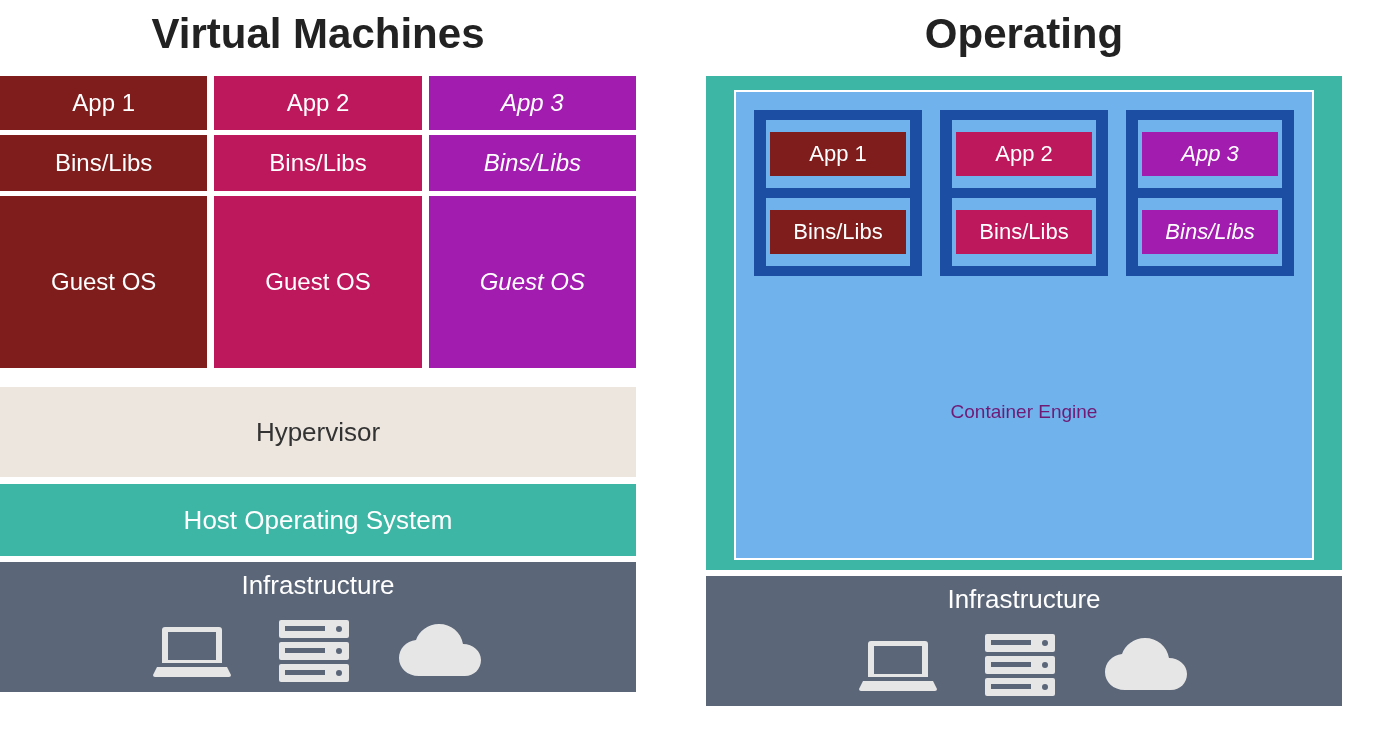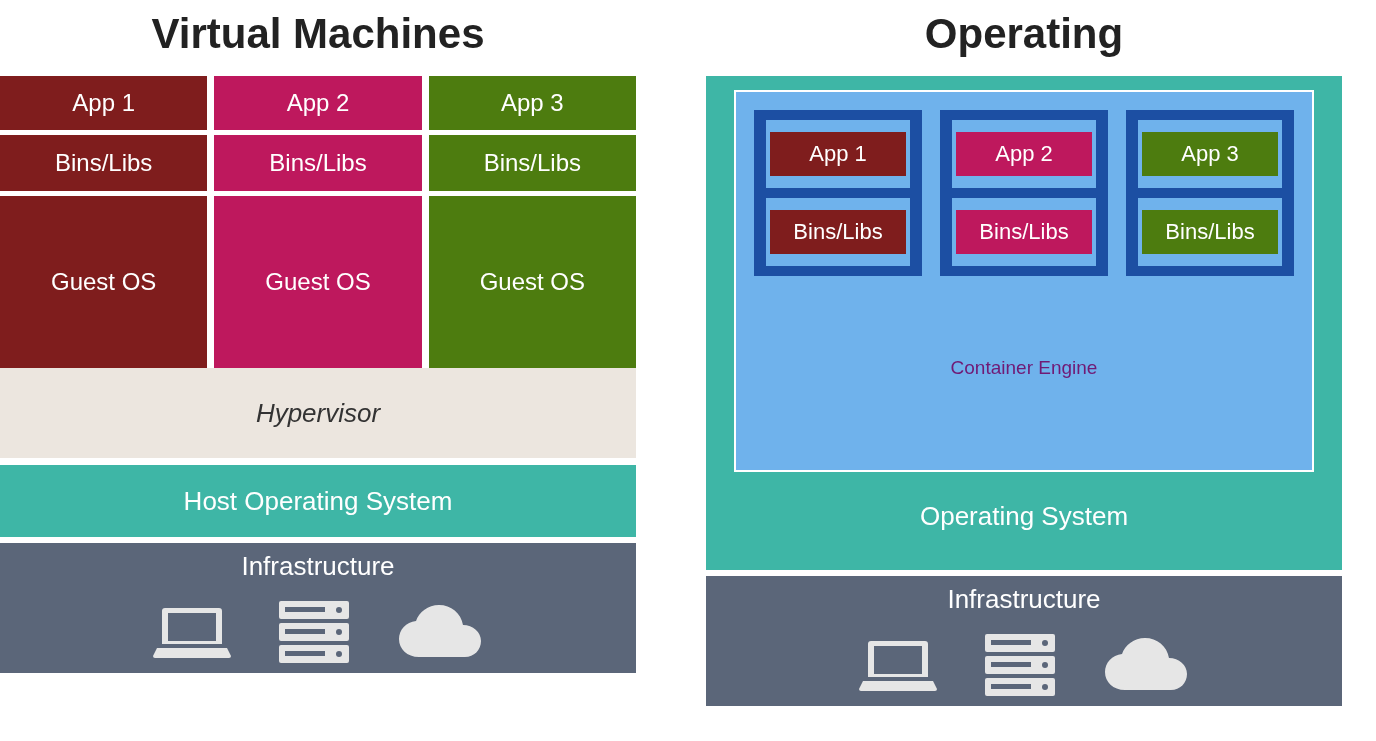--- a/index.html
+++ b/index.html
@@ -34,29 +34,29 @@
   .vm-cell {
     flex: 1;
     display: flex; align-items: center; justify-content: center;
     color: #fff; font-size: 24px;
   }
   .h-app  { height: 54px; margin-bottom: 5px;}
   .h-libs { height: 56px; margin-bottom: 5px;}
   .h-os   { height: 172px;}
   .c1 { background:#7f1d1d; }
   .c2 { background:#be185d; }
-  .c3 { background:#4d7c0f; }
+  .c3 { background:#a21caf;font-style:italic; }
 
   .hypervisor {
-    margin-top: 0;
+    margin-top: 19px;
     height: 90px;
     background:#ece6df;
     color:#333;
     font-size:26px;
-    display:flex; align-items:center; justify-content:center;font-style:italic;
+    display:flex; align-items:center; justify-content:center;
   }
   .host-os {
     margin-top: 7px;
     height: 72px;
     background:#3eb6a6;
     color:#fff; font-size:26px;
     display:flex; align-items:center; justify-content:center;
   }
   .infra {
     margin-top: 6px;
@@ -198,21 +198,20 @@
               <div class="post r"></div>
             <div class="bar"></div>
             <div class="shelf-cell c3">App 3</div>
             <div class="bar"></div>
             <div class="shelf-cell c3">Bins/Libs</div>
             <div class="bar"></div>
           </div>
         </div>
         <div class="engine-label">Container Engine</div>
       </div>
-      <div class="os-label">Operating System</div>
     </div>
 
     <div class="infra">
       <div class="infra-label">Infrastructure</div>
       <div class="infra-icons">
         <svg width="78" height="56" viewBox="0 0 78 56">
             <path d="M12 4h54a3 3 0 0 1 3 3v33H9V7a3 3 0 0 1 3-3zm3 5v28h48V9H15zM4 44h70l4 8a2 2 0 0 1-2 2H2a2 2 0 0 1-2-2l4-8z"></path>
           </svg>
         <svg width="70" height="62" viewBox="0 0 70 62">
             <rect x="0" y="0" width="70" height="18" rx="2"></rect>

